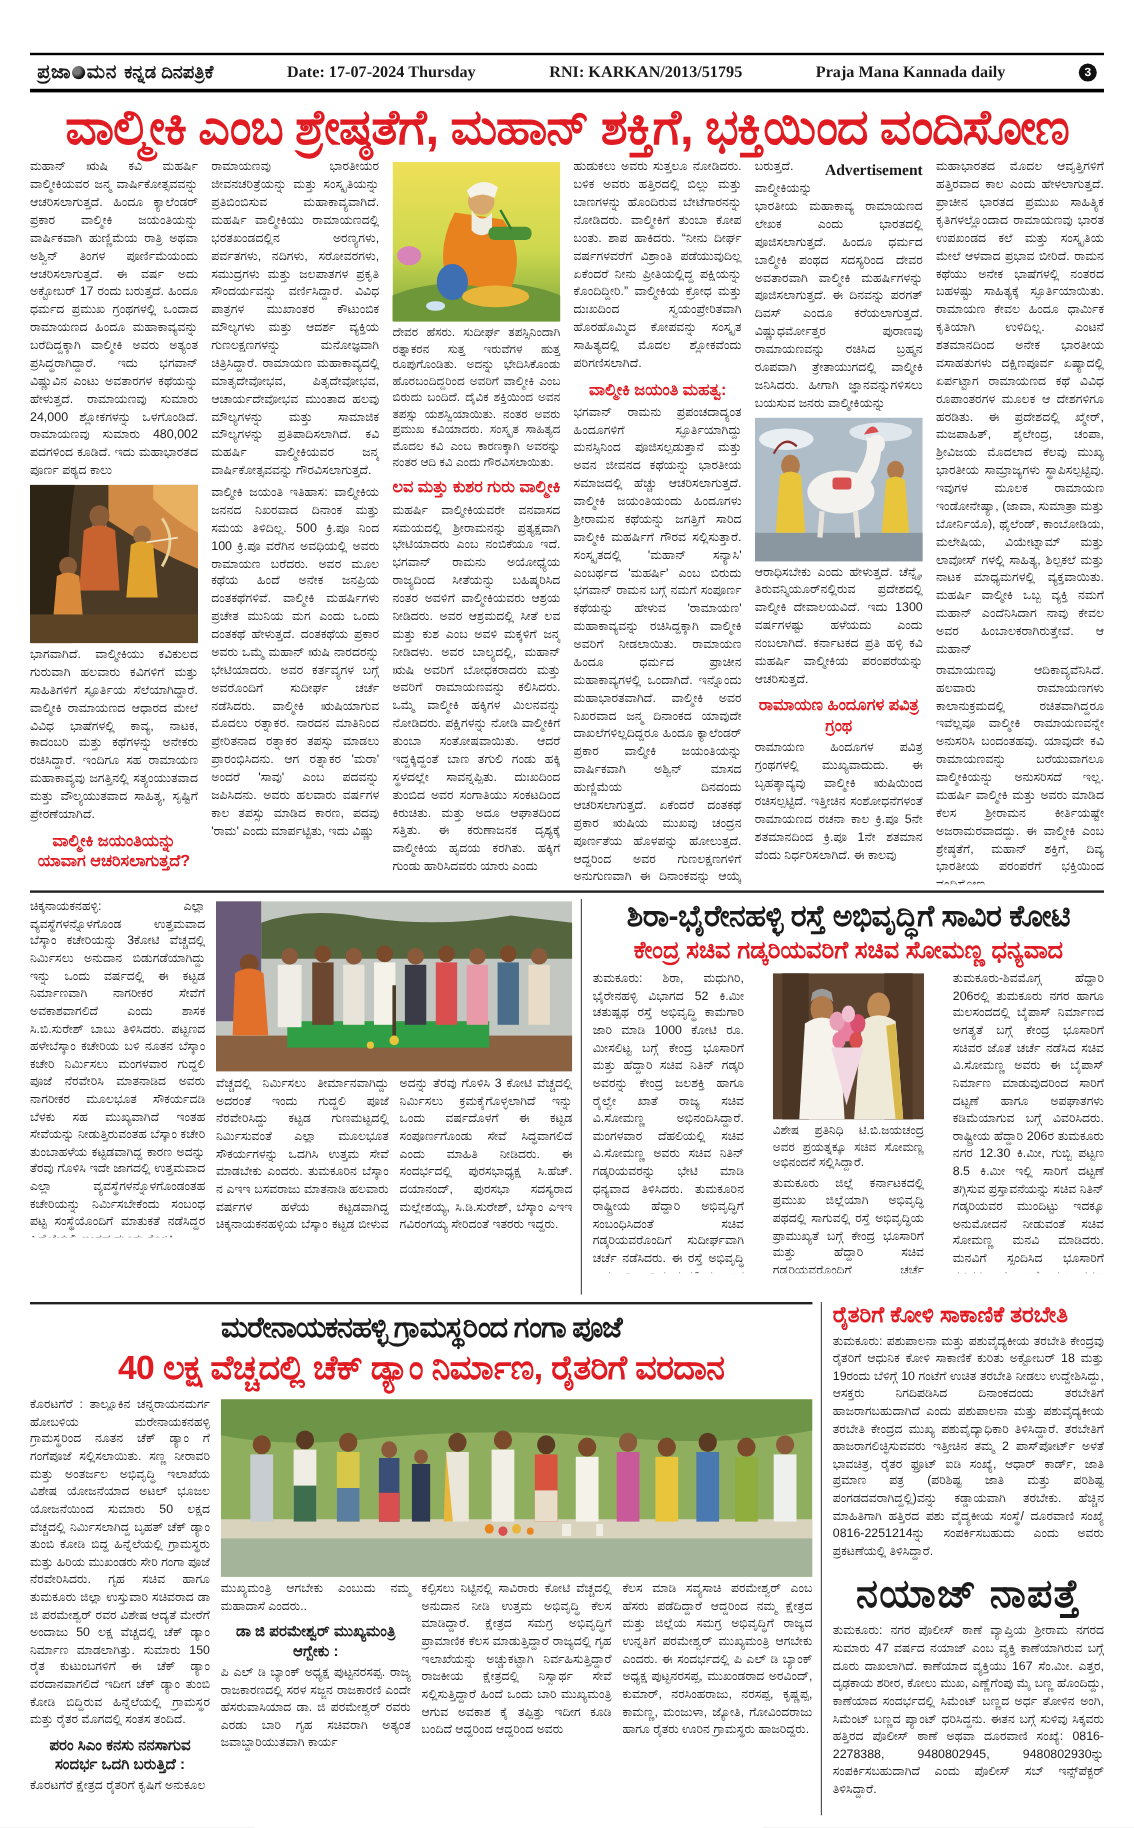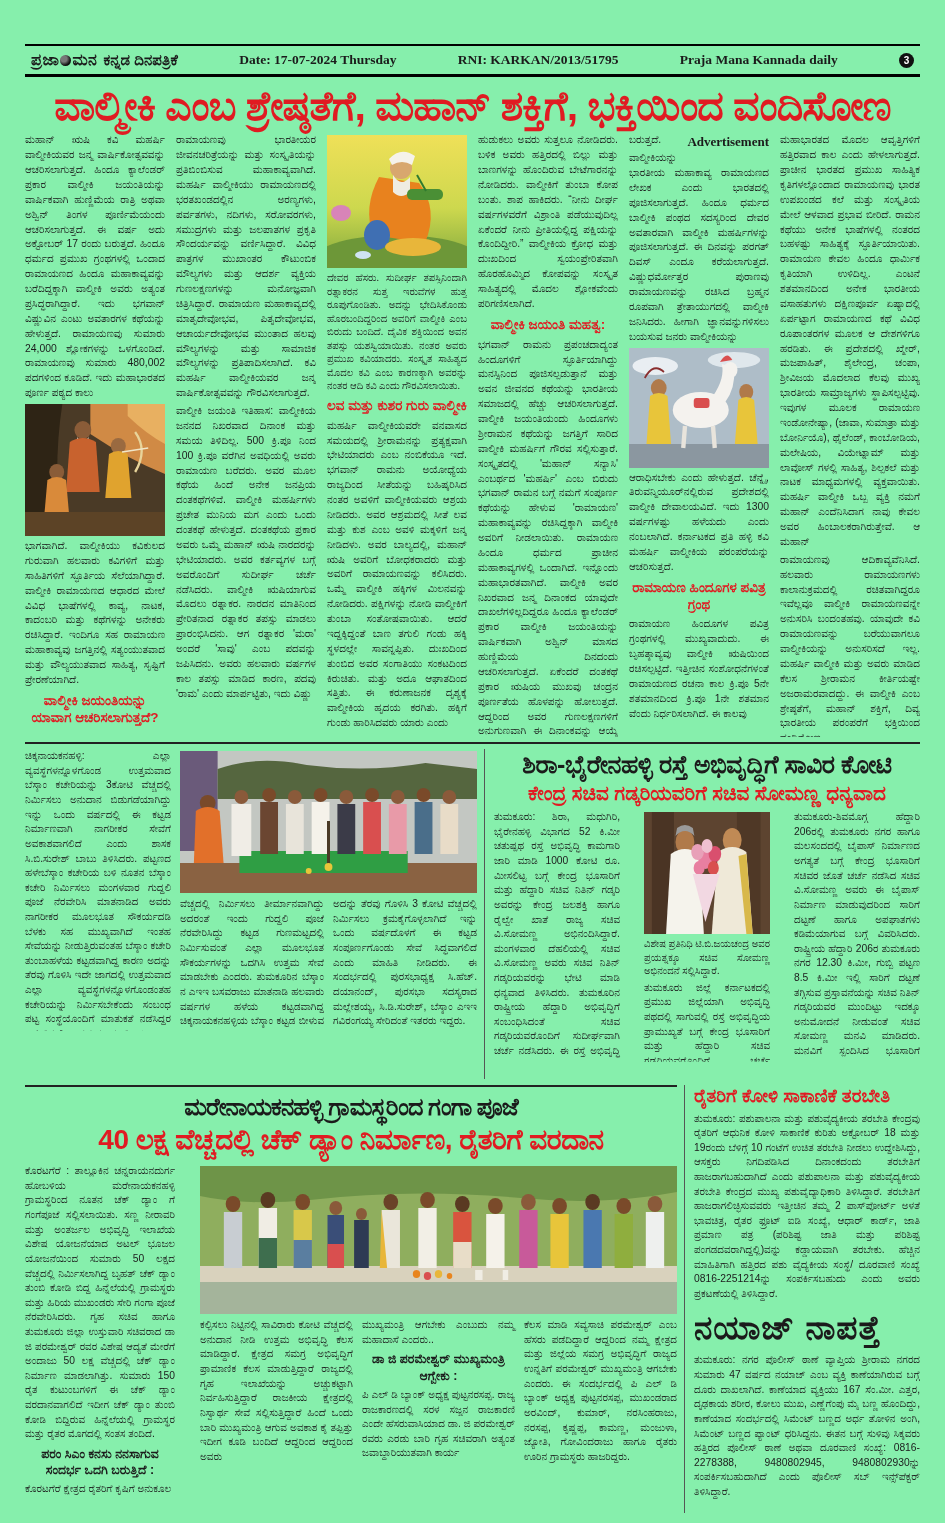--- a/index.html
+++ b/index.html
@@ -1,17 +1,17 @@
 <!DOCTYPE html>
 <html><head>
 <meta charset="utf-8">
 <style>
   :root{ --red:#e01b22; --ink:#1b1b1b; }
   html,body{margin:0;padding:0;background:#e8e8e8;}
-  .page{position:relative;width:945px;height:1523px;background:#86efac;margin:0 auto;
+  .page{position:relative;width:945px;height:1523px;background:#ffffff;margin:0 auto;
         font-family:"Liberation Sans", sans-serif;color:var(--ink);overflow:hidden;}
   
   .masthead{margin:44px 25px 0;border-top:2px solid #000;border-bottom:3px solid #000;
             display:flex;align-items:center;justify-content:space-between;padding:3px 6px;height:22px;}
   .mast-logo{display:flex;align-items:baseline;gap:6px;}
   .mast-kn{font-weight:700;font-size:16px;letter-spacing:.5px;}
   .logo-dot{display:inline-block;width:11px;height:11px;border-radius:50%;
             background:radial-gradient(circle at 35% 35%, #777 0 30%, #111 65%);vertical-align:middle;margin:0 1px;}
   .mast-sub{font-size:15px;font-weight:700;}
   .mast-serif{font-family:"Liberation Serif", serif;font-weight:700;font-size:13.5px;}
@@ -35,36 +35,36 @@
   .mid-left h2{color:var(--red);font-size:27px;font-weight:700;text-align:center;margin:2px 0 5px;letter-spacing:-.5px;}
   .ml-body{display:flex;gap:9px;height:282px;overflow:hidden;}
   .ml-c1{width:146px;font-size:10.3px;line-height:1.42;text-align:justify;}
   .ml-rest{flex:1;}
   .ml-cols{display:flex;gap:9px;margin-top:4px;font-size:10.3px;line-height:1.42;text-align:justify;}
   .ml-cols>div{flex:1;}
   .mid-right h2{font-size:25px;font-weight:700;text-align:center;margin:1px 0 0;letter-spacing:-.5px;}
   .mid-right h3{color:var(--red);font-size:20px;font-weight:700;text-align:center;margin:2px 0 5px;}
   .mr-body{display:flex;gap:24px;height:252px;overflow:hidden;font-size:10.3px;line-height:1.42;text-align:justify;}
   .mr-body>div{flex:1;}
-  .caption{font-size:10px;line-height:1.35;margin-top:2px;text-align:justify;font-family:Liberation Serif, serif;}
+  .caption{font-size:10px;line-height:1.35;margin-top:2px;text-align:justify;}
   
   .bottom-band{display:flex;margin:6px 25px 0;height:428px;overflow:hidden;}
   .bl{width:652px;padding-right:7px;}
   .br{flex:1;padding-left:9px;}
   .bl h2{font-size:24px;font-weight:700;text-align:center;margin:0;letter-spacing:-1px;}
   .bl h3{color:var(--red);font-size:28px;font-weight:700;text-align:center;margin:3px 0 7px;letter-spacing:-.5px;}
-  .bl-body{display:flex;gap:25px;}
+  .bl-body{display:flex;gap:9px;}
   .bl-c1{width:150px;font-size:10.3px;line-height:1.42;text-align:justify;height:340px;overflow:hidden;}
   .bl-rest{flex:1;}
   .bl-cols{display:flex;gap:9px;margin-top:4px;font-size:10.3px;line-height:1.42;text-align:justify;height:186px;overflow:hidden;}
   .bl-cols>div{flex:1;}
   .bsub{font-weight:700;text-align:center;font-size:12.5px;line-height:1.3;margin:4px 0;}
   .br .rhead{color:var(--red);font-size:18.5px;font-weight:700;text-align:left;margin:0 0 5px;line-height:1.15;}
   .br .body{font-size:10.3px;line-height:1.42;text-align:justify;}
-  .br h2{font-size:33px;font-weight:700;text-align:left;margin:8px 0 5px;letter-spacing:1px;}
+  .br h2{font-size:33px;font-weight:700;text-align:center;margin:8px 0 5px;letter-spacing:1px;}
 </style>
 </head>
 <body>
 
 <div class="page">
 
   <div class="masthead">
     <div class="mast-logo">
       <span class="mast-kn"><span>ಪ್ರಜಾ</span><span class="logo-dot"></span><span>ಮನ</span></span>
       <span class="mast-sub">ಕನ್ನಡ ದಿನಪತ್ರಿಕೆ</span>
@@ -299,26 +299,26 @@
                 <rect x="486" y="46" width="20" height="56" fill="#eef0ee"></rect>
             </g>
             <circle cx="236" cy="108" r="4" fill="#e8851e"></circle>
               <circle cx="248" cy="110" r="4" fill="#d94f4f"></circle>
             <circle cx="260" cy="108" r="4" fill="#e8b63a"></circle>
               <circle cx="272" cy="110" r="3" fill="#e8851e"></circle>
             <rect x="300" y="104" width="8" height="10" fill="#f0ede4"></rect>
               <rect x="330" y="104" width="6" height="10" fill="#f0ede4"></rect>
           </svg>
           <div class="bl-cols">
-            <div>ಕಲ್ಪಿಸಲು ನಿಟ್ಟಿನಲ್ಲಿ ಸಾವಿರಾರು ಕೋಟಿ ವೆಚ್ಚದಲ್ಲಿ ಅನುದಾನ ನೀಡಿ ಉತ್ತಮ ಅಭಿವೃದ್ಧಿ ಕೆಲಸ ಮಾಡಿದ್ದಾರೆ. ಕ್ಷೇತ್ರದ ಸಮಗ್ರ ಅಭಿವೃದ್ಧಿಗೆ ಪ್ರಾಮಾಣಿಕ ಕೆಲಸ ಮಾಡುತ್ತಿದ್ದಾರೆ ರಾಜ್ಯದಲ್ಲಿ ಗೃಹ ಇಲಾಖೆಯನ್ನು ಅಚ್ಚುಕಟ್ಟಾಗಿ ನಿರ್ವಹಿಸುತ್ತಿದ್ದಾರೆ ರಾಜಕೀಯ ಕ್ಷೇತ್ರದಲ್ಲಿ ನಿಸ್ವಾರ್ಥ ಸೇವೆ ಸಲ್ಲಿಸುತ್ತಿದ್ದಾರೆ ಹಿಂದೆ ಒಂದು ಬಾರಿ ಮುಖ್ಯಮಂತ್ರಿ ಆಗುವ ಅವಕಾಶ ಕೈ ತಪ್ಪಿತ್ತು ಇದೀಗ ಕೂಡಿ ಬಂದಿದೆ ಆದ್ದರಿಂದ ಆದ್ದರಿಂದ ಅವರು</div>
             <div>
               <p>ಮುಖ್ಯಮಂತ್ರಿ ಆಗಬೇಕು ಎಂಬುದು ನಮ್ಮ ಮಹಾದಾಸೆ ಎಂದರು..</p>
               <div class="bsub">ಡಾ ಜಿ ಪರಮೇಶ್ವರ್ ಮುಖ್ಯಮಂತ್ರಿ ಆಗ್ಬೇಕು :</div>
               <p>ಪಿ ಎಲ್ ಡಿ ಬ್ಯಾಂಕ್ ಅಧ್ಯಕ್ಷ ಪುಟ್ಟನರಸಪ್ಪ. ರಾಜ್ಯ ರಾಜಕಾರಣದಲ್ಲಿ ಸರಳ ಸಜ್ಜನ ರಾಜಕಾರಣಿ ಎಂದೇ ಹೆಸರುವಾಸಿಯಾದ ಡಾ. ಜಿ ಪರಮೇಶ್ವರ್ ರವರು ಎರಡು ಬಾರಿ ಗೃಹ ಸಚಿವರಾಗಿ ಅತ್ಯಂತ ಜವಾಬ್ದಾರಿಯುತವಾಗಿ ಕಾರ್ಯ</p>
             </div>
+            <div>ಕಲ್ಪಿಸಲು ನಿಟ್ಟಿನಲ್ಲಿ ಸಾವಿರಾರು ಕೋಟಿ ವೆಚ್ಚದಲ್ಲಿ ಅನುದಾನ ನೀಡಿ ಉತ್ತಮ ಅಭಿವೃದ್ಧಿ ಕೆಲಸ ಮಾಡಿದ್ದಾರೆ. ಕ್ಷೇತ್ರದ ಸಮಗ್ರ ಅಭಿವೃದ್ಧಿಗೆ ಪ್ರಾಮಾಣಿಕ ಕೆಲಸ ಮಾಡುತ್ತಿದ್ದಾರೆ ರಾಜ್ಯದಲ್ಲಿ ಗೃಹ ಇಲಾಖೆಯನ್ನು ಅಚ್ಚುಕಟ್ಟಾಗಿ ನಿರ್ವಹಿಸುತ್ತಿದ್ದಾರೆ ರಾಜಕೀಯ ಕ್ಷೇತ್ರದಲ್ಲಿ ನಿಸ್ವಾರ್ಥ ಸೇವೆ ಸಲ್ಲಿಸುತ್ತಿದ್ದಾರೆ ಹಿಂದೆ ಒಂದು ಬಾರಿ ಮುಖ್ಯಮಂತ್ರಿ ಆಗುವ ಅವಕಾಶ ಕೈ ತಪ್ಪಿತ್ತು ಇದೀಗ ಕೂಡಿ ಬಂದಿದೆ ಆದ್ದರಿಂದ ಆದ್ದರಿಂದ ಅವರು</div>
             <div>ಕೆಲಸ ಮಾಡಿ ಸವ್ಯಸಾಚಿ ಪರಮೇಶ್ವರ್ ಎಂಬ ಹೆಸರು ಪಡೆದಿದ್ದಾರೆ ಆದ್ದರಿಂದ ನಮ್ಮ ಕ್ಷೇತ್ರದ ಮತ್ತು ಜಿಲ್ಲೆಯ ಸಮಗ್ರ ಅಭಿವೃದ್ಧಿಗೆ ರಾಜ್ಯದ ಉನ್ನತಿಗೆ ಪರಮೇಶ್ವರ್ ಮುಖ್ಯಮಂತ್ರಿ ಆಗಬೇಕು ಎಂದರು. ಈ ಸಂದರ್ಭದಲ್ಲಿ ಪಿ ಎಲ್ ಡಿ ಬ್ಯಾಂಕ್ ಅಧ್ಯಕ್ಷ ಪುಟ್ಟನರಸಪ್ಪ, ಮುಖಂಡರಾದ ಅರವಿಂದ್, ಕುಮಾರ್, ನರಸಿಂಹರಾಜು, ನರಸಪ್ಪ, ಕೃಷ್ಣಪ್ಪ, ಕಾಮಣ್ಣ, ಮಂಜುಳಾ, ಜ್ಯೋತಿ, ಗೋವಿಂದರಾಜು ಹಾಗೂ ರೈತರು ಊರಿನ ಗ್ರಾಮಸ್ಥರು ಹಾಜರಿದ್ದರು.</div>
           </div>
         </div>
       </div>
     </div>
     <div class="vdiv"></div>
     <aside class="br">
       <div class="rhead">ರೈತರಿಗೆ ಕೋಳಿ ಸಾಕಾಣಿಕೆ ತರಬೇತಿ</div>
       <div class="body">ತುಮಕೂರು: ಪಶುಪಾಲನಾ ಮತ್ತು ಪಶುವೈದ್ಯಕೀಯ ತರಬೇತಿ ಕೇಂದ್ರವು ರೈತರಿಗೆ ಆಧುನಿಕ ಕೋಳಿ ಸಾಕಾಣಿಕೆ ಕುರಿತು ಅಕ್ಟೋಬರ್ 18 ಮತ್ತು 19ರಂದು ಬೆಳಿಗ್ಗೆ 10 ಗಂಟೆಗೆ ಉಚಿತ ತರಬೇತಿ ನೀಡಲು ಉದ್ದೇಶಿಸಿದ್ದು, ಆಸಕ್ತರು ನಿಗದಿಪಡಿಸಿದ ದಿನಾಂಕದಂದು ತರಬೇತಿಗೆ ಹಾಜರಾಗಬಹುದಾಗಿದೆ ಎಂದು ಪಶುಪಾಲನಾ ಮತ್ತು ಪಶುವೈದ್ಯಕೀಯ ತರಬೇತಿ ಕೇಂದ್ರದ ಮುಖ್ಯ ಪಶುವೈದ್ಯಾಧಿಕಾರಿ ತಿಳಿಸಿದ್ದಾರೆ. ತರಬೇತಿಗೆ ಹಾಜರಾಗಲಿಚ್ಛಿಸುವವರು ಇತ್ತೀಚಿನ ತಮ್ಮ 2 ಪಾಸ್‌ಪೋರ್ಟ್ ಅಳತೆ ಭಾವಚಿತ್ರ, ರೈತರ ಫ್ರೂಟ್ ಐಡಿ ಸಂಖ್ಯೆ, ಆಧಾರ್ ಕಾರ್ಡ್, ಜಾತಿ ಪ್ರಮಾಣ ಪತ್ರ (ಪರಿಶಿಷ್ಟ ಜಾತಿ ಮತ್ತು ಪರಿಶಿಷ್ಟ ಪಂಗಡದವರಾಗಿದ್ದಲ್ಲಿ)ವನ್ನು ಕಡ್ಡಾಯವಾಗಿ ತರಬೇಕು. ಹೆಚ್ಚಿನ ಮಾಹಿತಿಗಾಗಿ ಹತ್ತಿರದ ಪಶು ವೈದ್ಯಕೀಯ ಸಂಸ್ಥೆ/ ದೂರವಾಣಿ ಸಂಖ್ಯೆ 0816-2251214ನ್ನು ಸಂಪರ್ಕಿಸಬಹುದು ಎಂದು ಅವರು ಪ್ರಕಟಣೆಯಲ್ಲಿ ತಿಳಿಸಿದ್ದಾರೆ.</div>
       <h2>ನಯಾಜ್ ನಾಪತ್ತೆ</h2>

